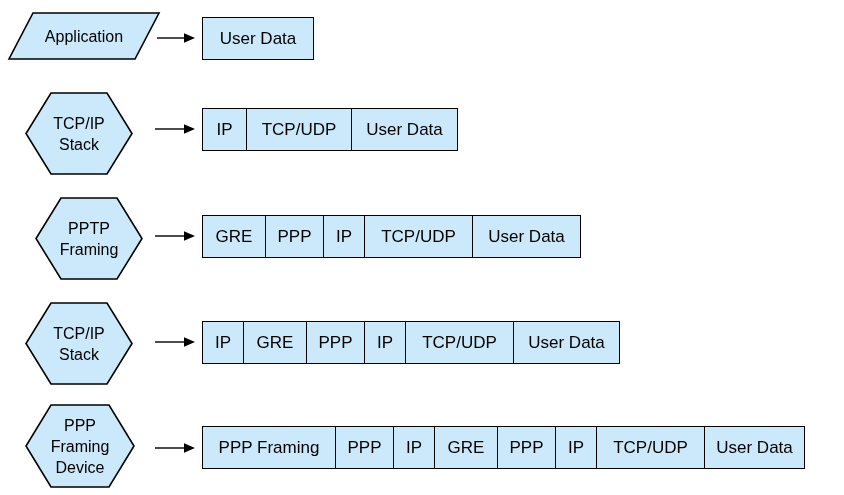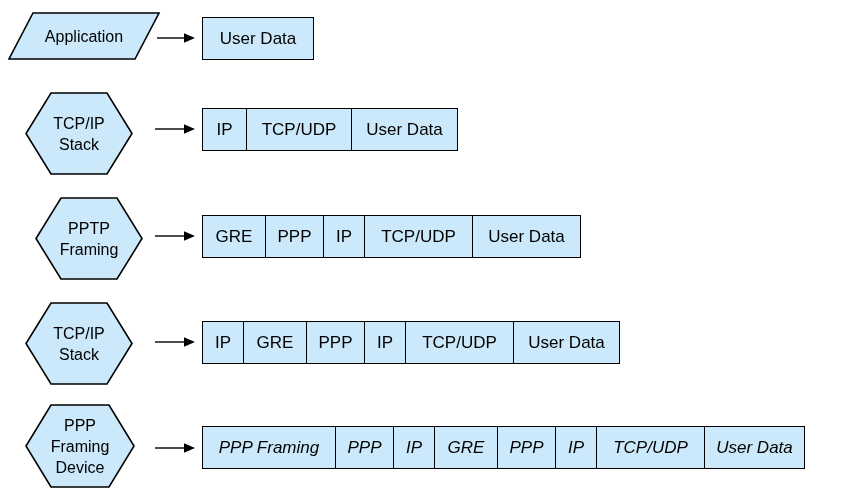--- a/index.html
+++ b/index.html
@@ -192,21 +192,21 @@
           <span>Framing</span>
           <span>Device</span>
         </div>
       </div>
       <div class="arrow" style="left: 155px; top: 441px; width: 40px;">
         <svg width="40" height="14" viewBox="0 0 40 14">
           <line x1="0" y1="7" x2="30" y2="7" stroke="#000000" stroke-width="1.4"></line>
           <polygon points="29,2.2 40,7 29,11.8" fill="#000000"></polygon>
         </svg>
       </div>
-      <div class="packet" style="left: 202px; top: 426px; font-style: italic;">
+      <div class="packet" style="left: 202px; top: 426px;">
         <div class="cell" style="width: 133px;">PPP Framing</div>
         <div class="cell" style="width: 58px;">PPP</div>
         <div class="cell" style="width: 41px;">IP</div>
         <div class="cell" style="width: 63px;">GRE</div>
         <div class="cell" style="width: 58px;">PPP</div>
         <div class="cell" style="width: 41px;">IP</div>
         <div class="cell" style="width: 108px;">TCP/UDP</div>
         <div class="cell" style="width: 99px;">User Data</div>
       </div>
     </div>

